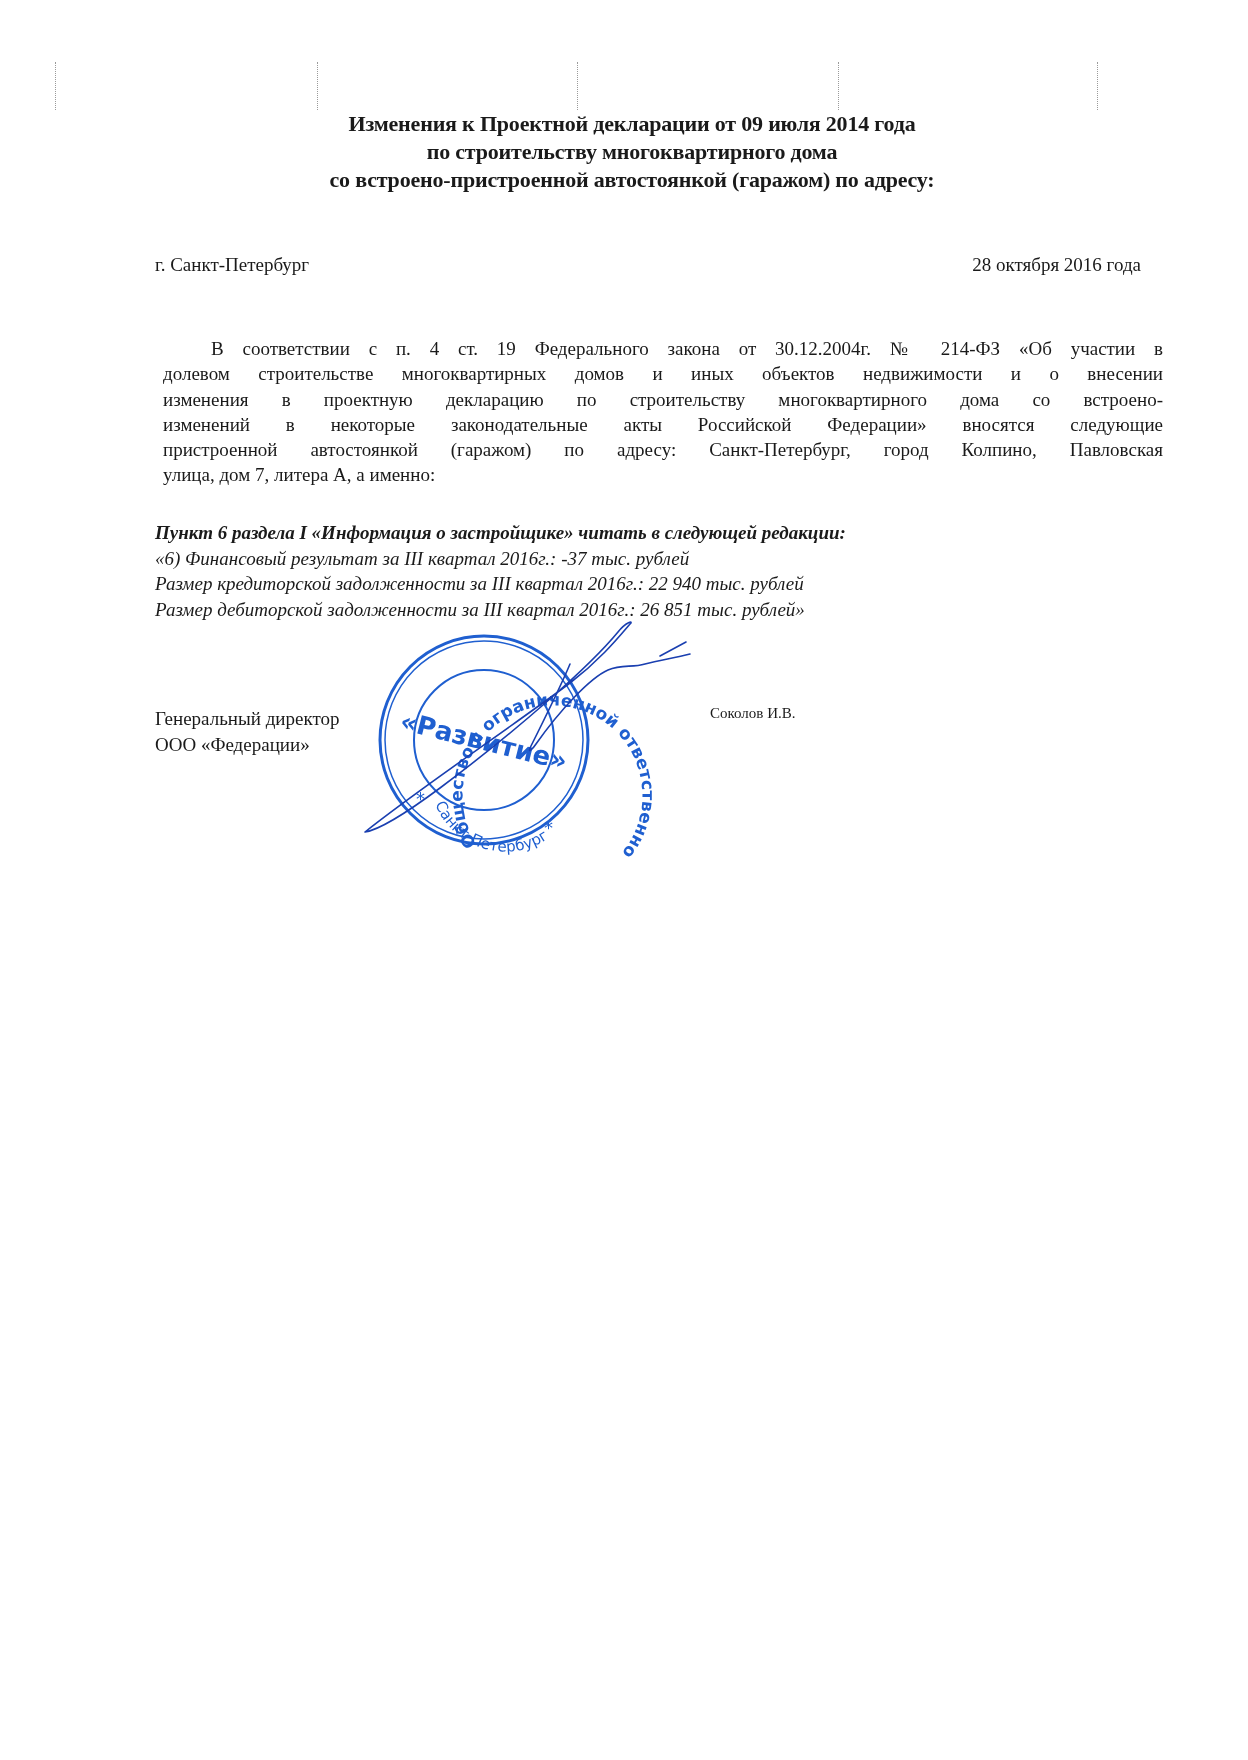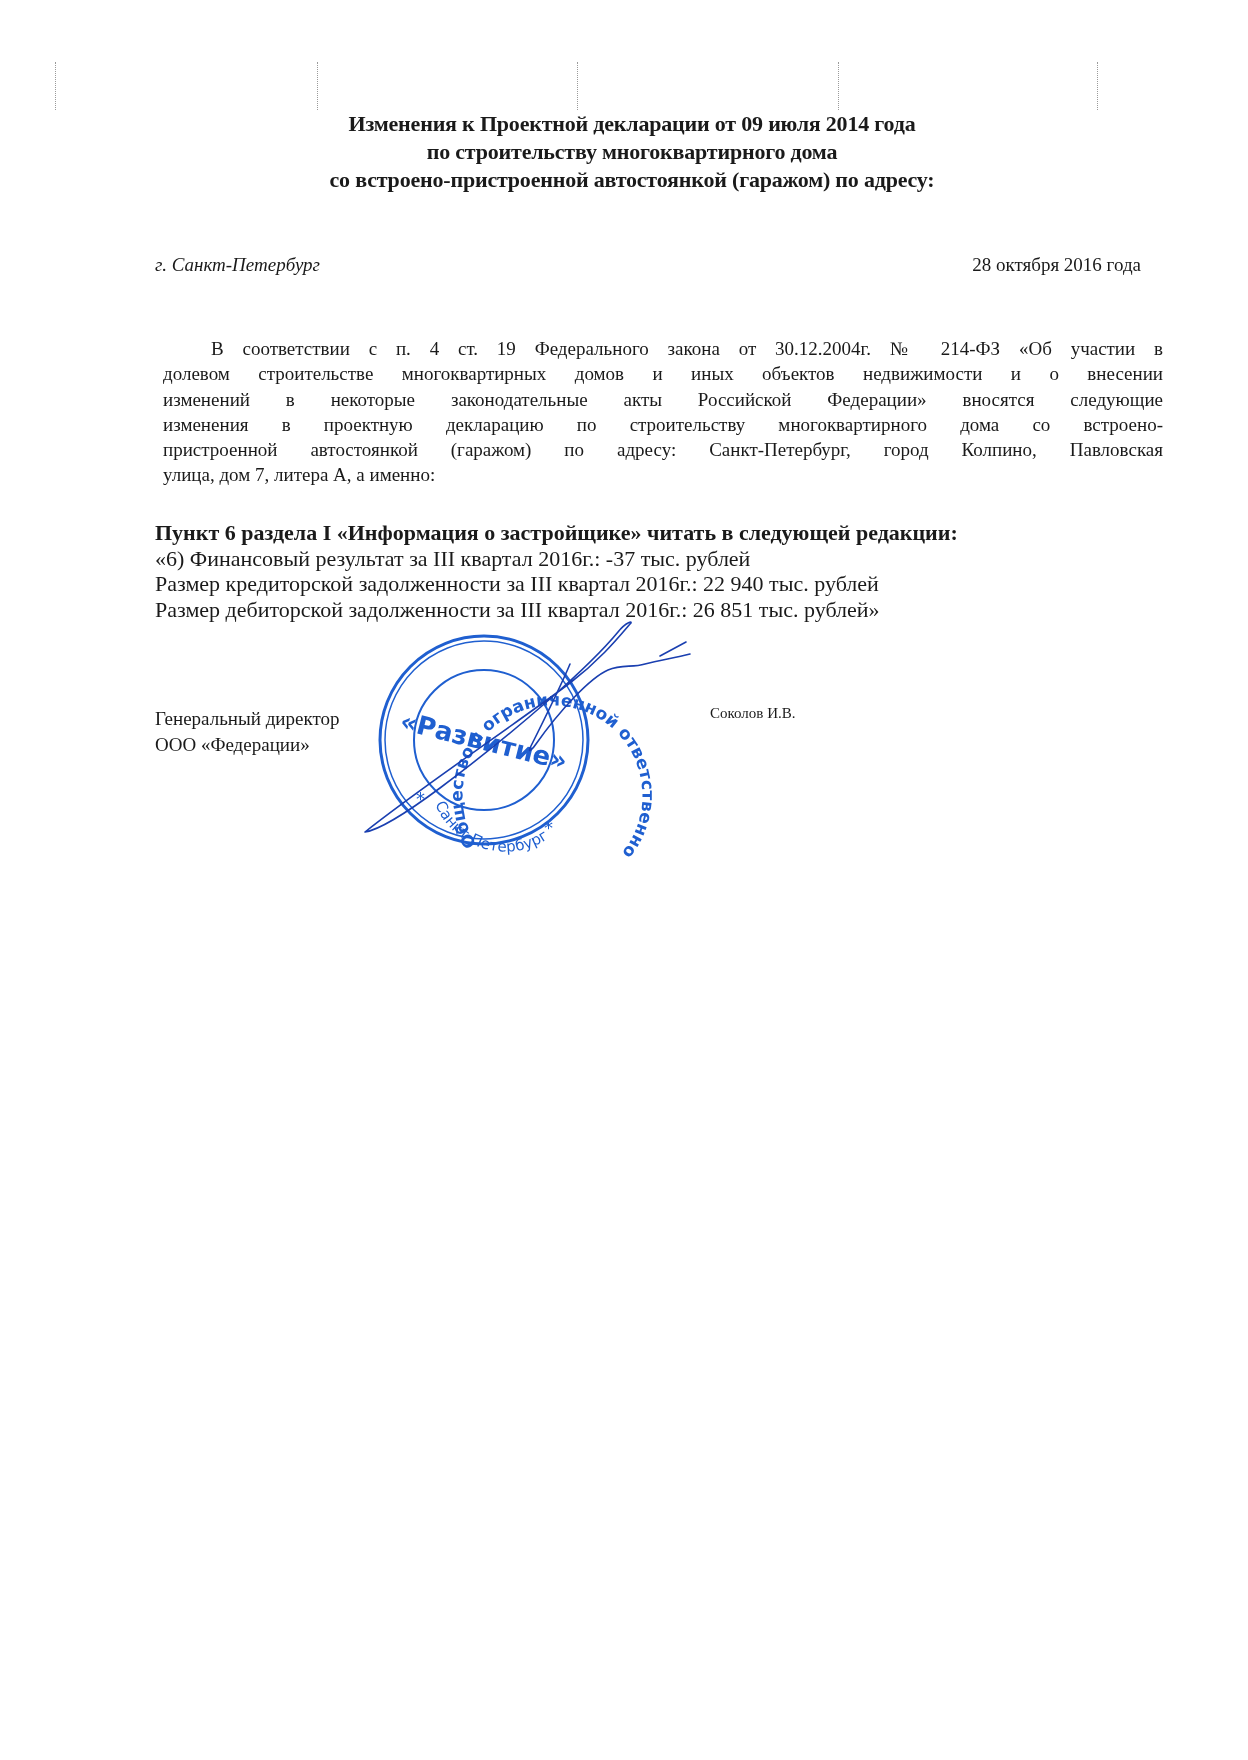--- a/index.html
+++ b/index.html
@@ -3,28 +3,28 @@
   <meta charset="utf-8">
   <style>
     html, body { margin: 0; padding: 0; background: #ffffff; }
     body { width: 1248px; height: 1760px; position: relative; overflow: hidden;
            font-family: "Liberation Serif", "DejaVu Serif", serif; color: #1a1a1a; }
     .scanmark { position: absolute; top: 62px; width: 0; height: 48px;
                 border-left: 1px dotted #9a9a9a; }
     .title { position: absolute; left: 0; top: 110px; width: 1248px; text-align: center;
              font-weight: bold; font-size: 22px; line-height: 28px; letter-spacing: -0.2px; }
     .title div { white-space: nowrap; margin-left: 16px; }
-    .place { position: absolute; left: 155px; top: 254px; font-size: 19px; font-style: italic; }
+    .place { position: absolute; left: 155px; top: 254px; font-size: 19px; }
     .date { position: absolute; right: 107px; top: 254px; font-size: 19px; }
     .body-par { position: absolute; left: 155px; top: 336px; width: 1000px; font-size: 19px;
                 line-height: 25.3px; text-align: justify; margin-left: 8px; }
     .body-par .line { display: block; text-align-last: justify; white-space: nowrap; }
     .body-par .line.last { text-align-last: left; }
     .body-par .line.first { text-indent: 48px; }
-    .section { position: absolute; left: 155px; top: 520px; font-size: 22px; line-height: 25.5px; }
+    .section { position: absolute; left: 155px; top: 520px; font-size: 19px; line-height: 25.5px; font-style: italic; }
     .section .heading { font-weight: bold; }
     .sig-left { position: absolute; left: 155px; top: 706px; font-size: 19px; line-height: 25.5px; }
     .sig-right { position: absolute; left: 710px; top: 705px; font-size: 15px; }
     .stamp { position: absolute; left: 360px; top: 618px; width: 440px; height: 300px; }
   </style>
 </head>
 <body>
 
 <div class="scanmark" style="left:55px"></div>
 <div class="scanmark" style="left:317px"></div>
@@ -37,22 +37,22 @@
   <div>по строительству многоквартирного дома</div>
   <div>со встроено-пристроенной автостоянкой (гаражом) по адресу:</div>
 </div>
 
 <div class="place">г. Санкт-Петербург</div>
 <div class="date">28 октября 2016 года</div>
 
 <div class="body-par">
   <span class="line first">В соответствии с п. 4 ст. 19 Федерального закона от 30.12.2004г. № 214-ФЗ «Об участии в</span>
   <span class="line">долевом строительстве многоквартирных домов и иных объектов недвижимости и о внесении</span>
+  <span class="line">изменения в проектную декларацию по строительству многоквартирного дома со встроено-</span>
   <span class="line">изменений в некоторые законодательные акты Российской Федерации» вносятся следующие</span>
-  <span class="line">изменения в проектную декларацию по строительству многоквартирного дома со встроено-</span>
   <span class="line">пристроенной автостоянкой (гаражом) по адресу: Санкт-Петербург, город Колпино, Павловская</span>
   <span class="line last">улица, дом 7, литера А, а именно:</span>
 </div>
 
 <div class="section">
   <div class="heading">Пункт 6 раздела I «Информация о застройщике» читать в следующей редакции:</div>
   <div>«6) Финансовый результат за III квартал 2016г.: -37 тыс. рублей</div>
   <div>Размер кредиторской задолженности за III квартал 2016г.: 22 940 тыс. рублей</div>
   <div>Размер дебиторской задолженности за III квартал 2016г.: 26 851 тыс. рублей»</div>
 </div>

